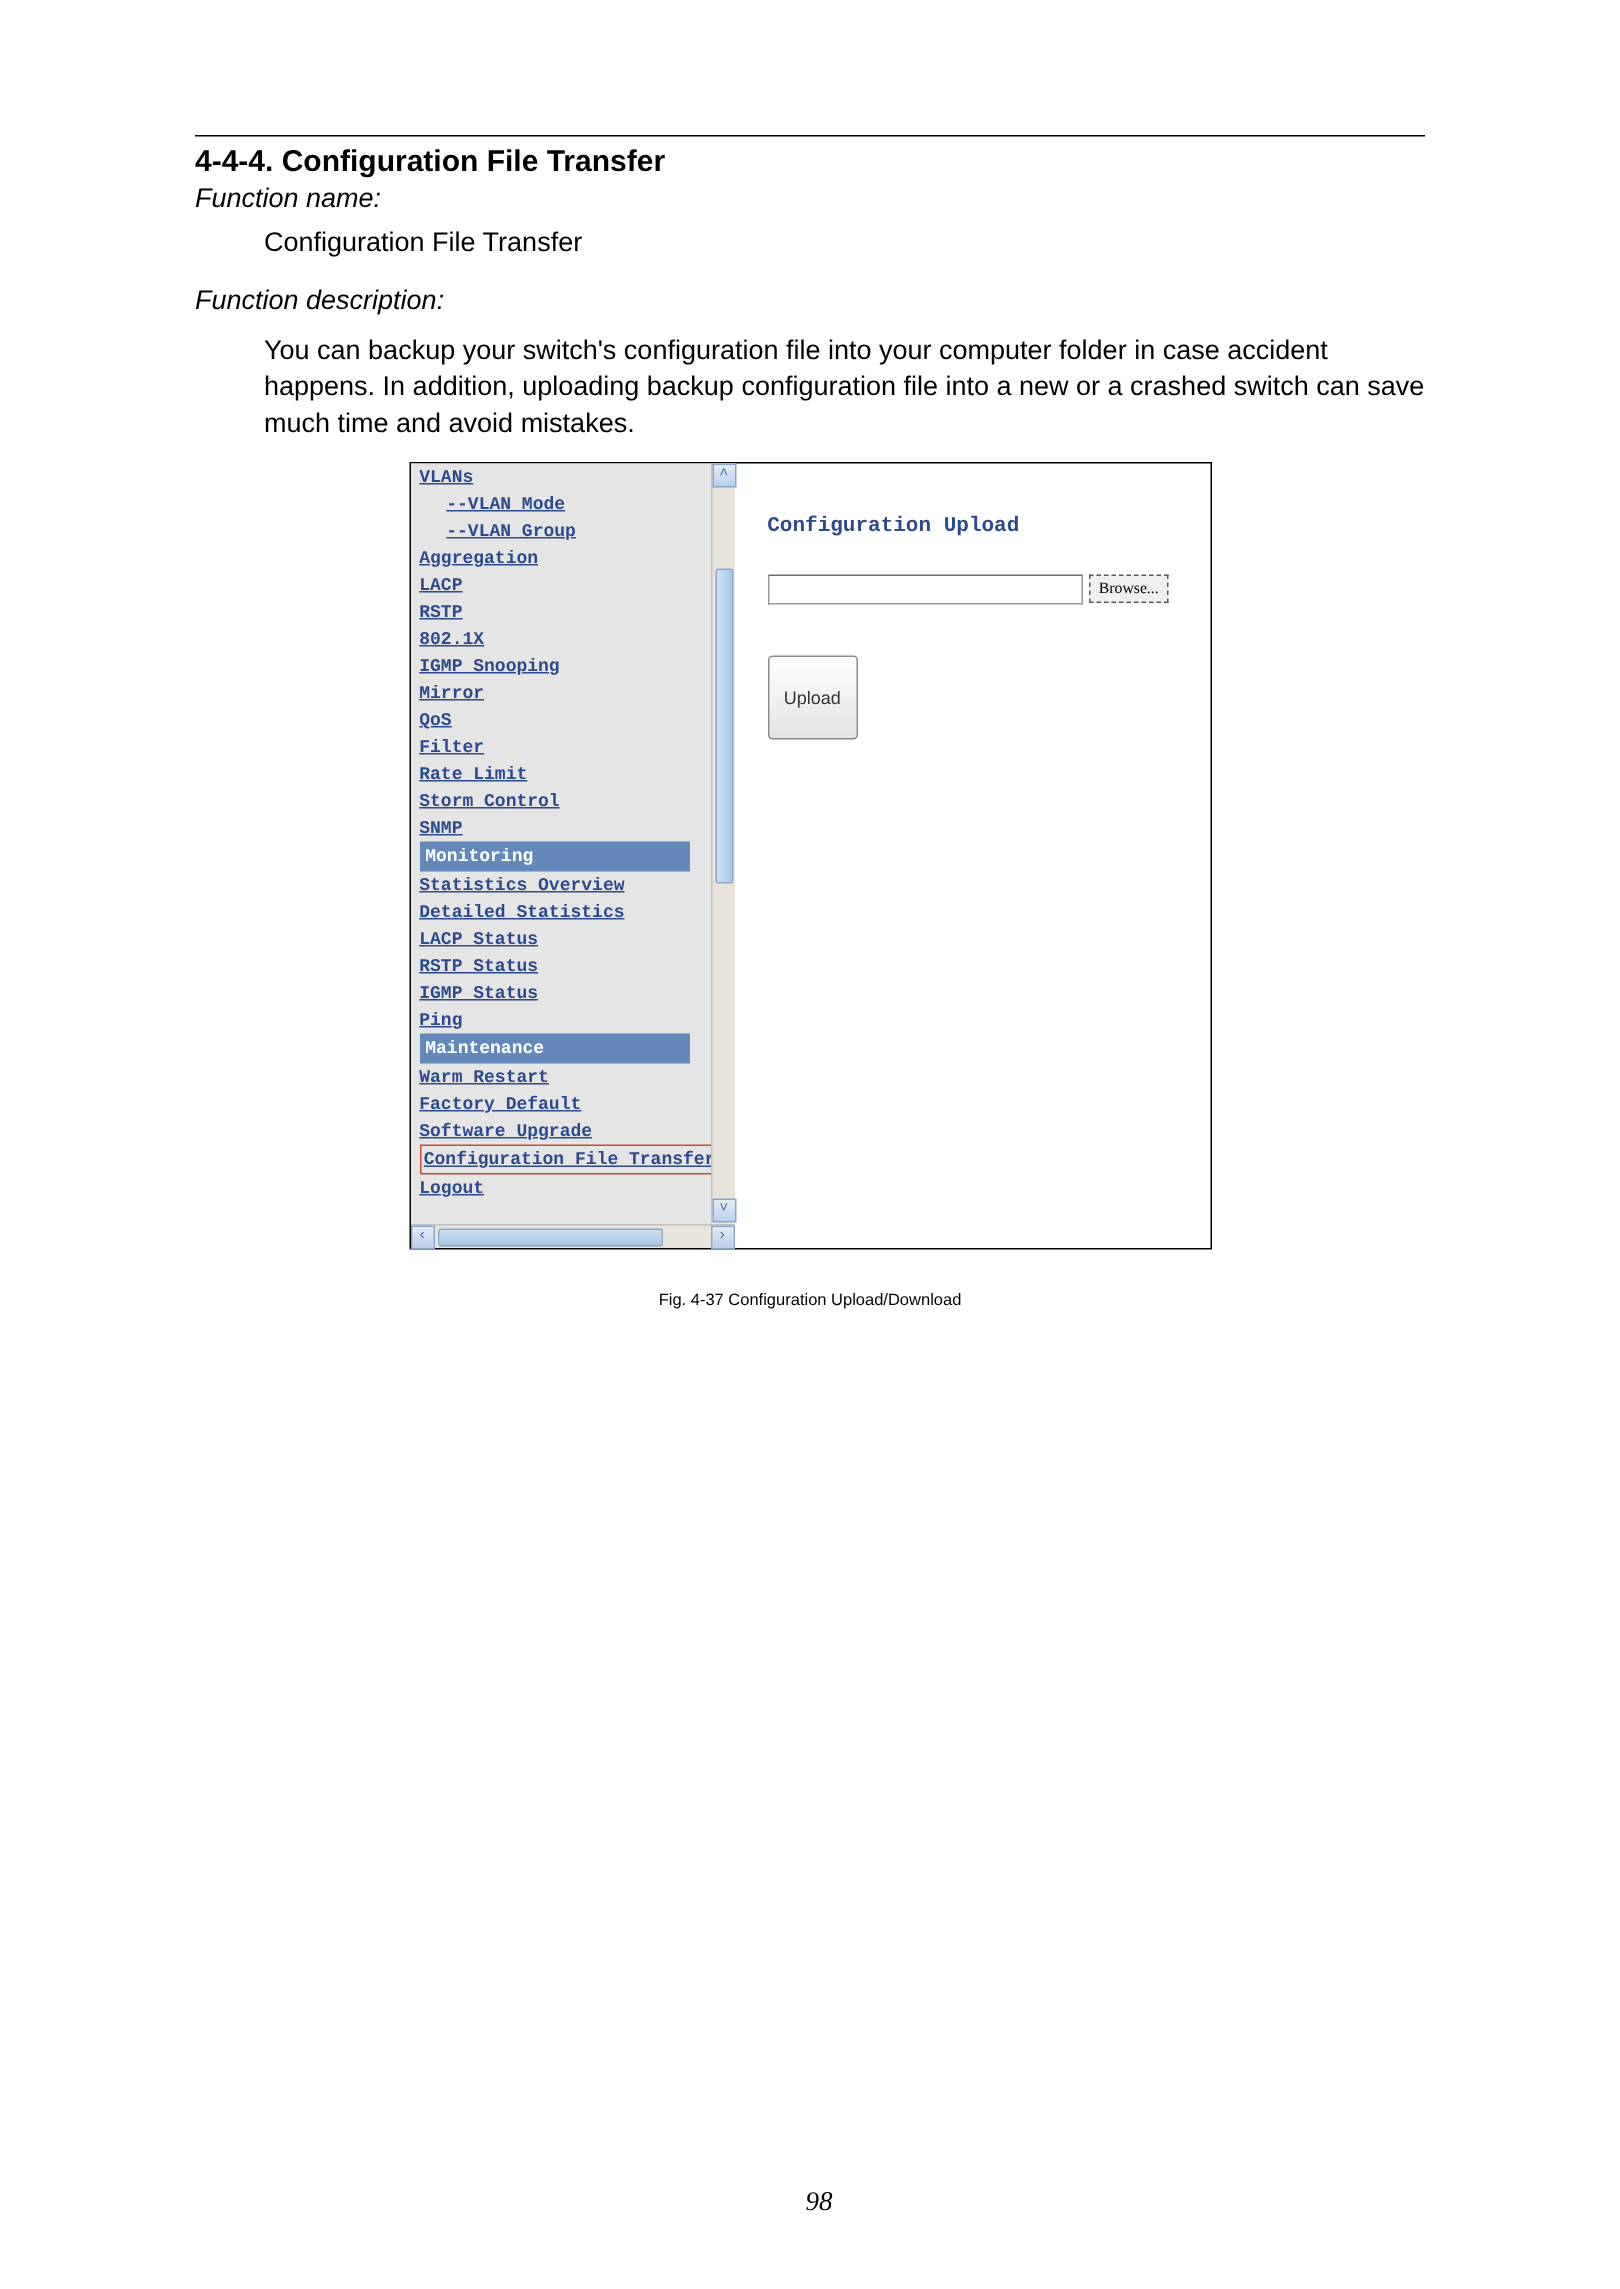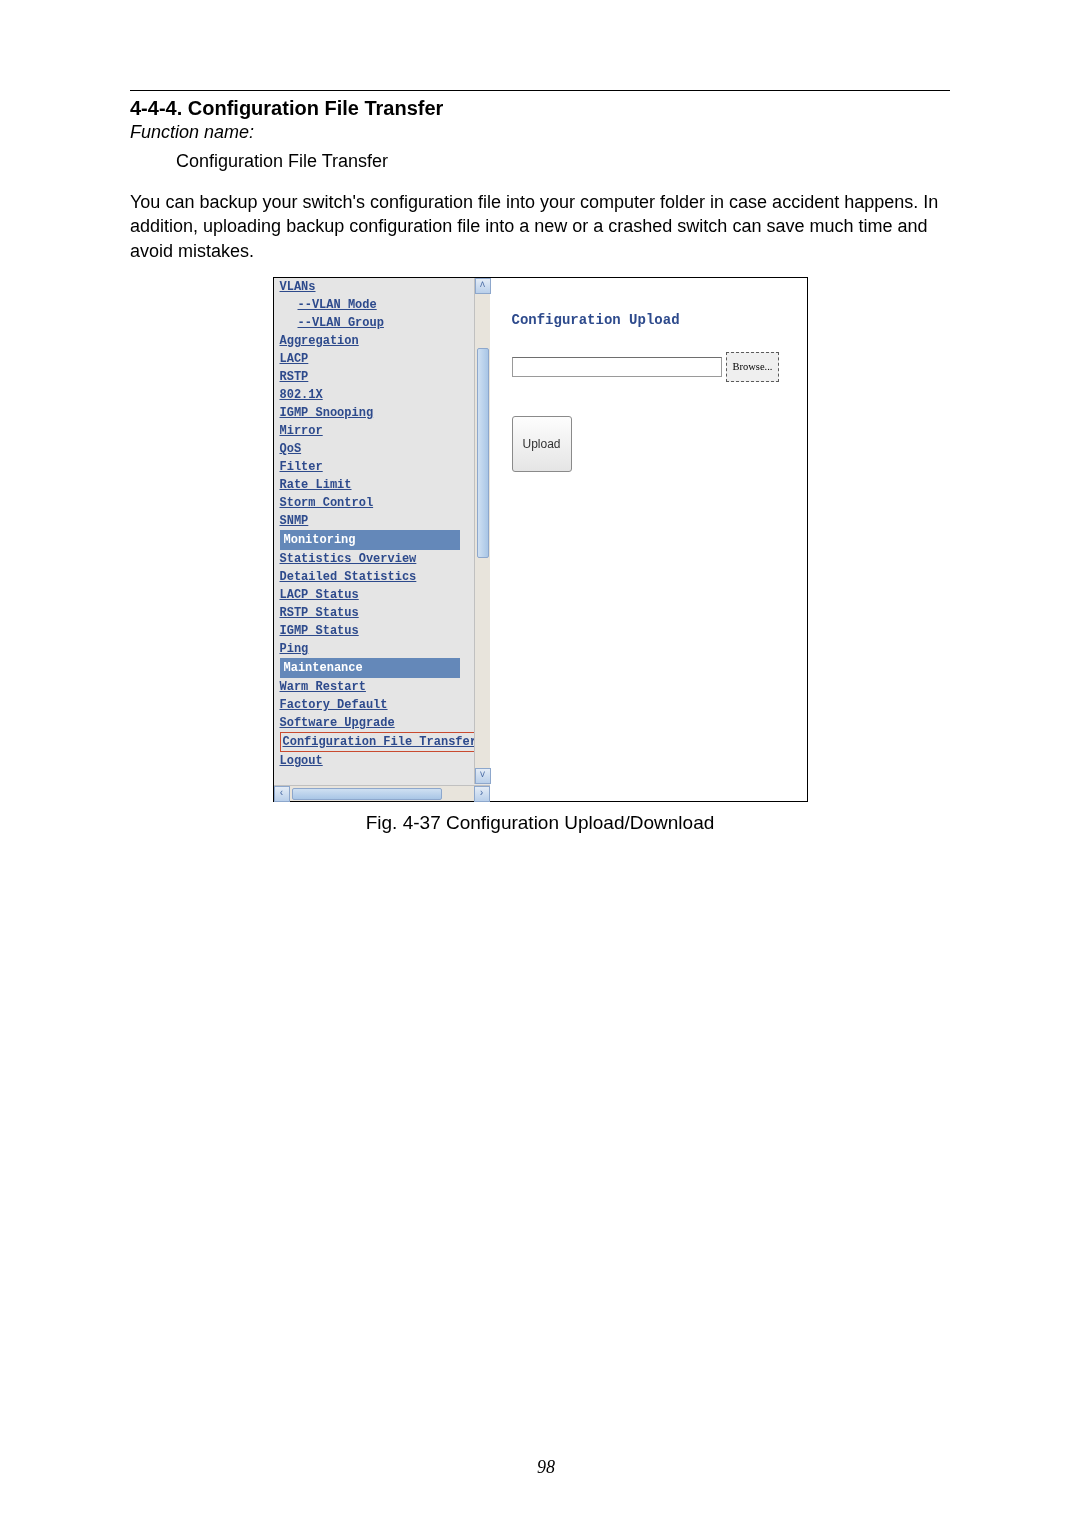--- a/index.html
+++ b/index.html
@@ -33,20 +33,21 @@
       margin-left: 46px;
       margin-bottom: 18px;
     }
     .function-desc-label {
       font-style: italic;
       font-size: 18px;
       margin-bottom: 10px;
     }
     .function-desc-value {
       font-size: 18px;
+      margin-left: 46px;
       margin-bottom: 14px;
       line-height: 1.35;
     }
     .screenshot-wrap {
       display: flex;
       justify-content: center;
       margin-top: 6px;
     }
     .screenshot {
       border: 1px solid #000;
@@ -180,61 +181,62 @@
       height: 20px;
       border: 1px solid #9a9a9a;
       border-top-color:#6e6e6e;
       background: #fff;
       font-size: 12px;
       padding: 0 3px;
     }
     .browse-btn {
       font-family: 'Times New Roman', serif;
       font-size: 10.5px;
-      height: 30px;
+      height: 19px;
       padding: 0 6px;
       border: 1px dashed #5a5a5a;
       background: #efefef;
       cursor: pointer;
     }
     .action-btn {
       font-size: 12px;
       padding: 20px 10px;
       border: 1px solid #8a8a8a;
       border-radius: 3px;
       background: linear-gradient(#fdfdfd,#e5e5e5);
       color: #333;
       cursor: pointer;
     }
     .download-section { margin-top: 56px; }
     .download-btn-wrap { margin-top: 28px; }
     .fig-caption {
       text-align: center;
-      font-size: 19px;
-      margin-top: 10px;
+      font-size: 11px;
+      margin-top: 28px;
     }
     .page-number {
       position: absolute;
       bottom: 48px;
       left: 12px;
       right: 0;
       text-align: center;
       font-style: italic;
       font-family: 'Times New Roman', serif;
       font-size: 18px;
     }
   </style>
 </head>
 <body>
 
 <div class="page">
   <div class="divider-top"></div>
   <h2 class="section-title">4-4-4. Configuration File Transfer</h2>
   <div class="function-name-label">Function name:</div>
   <div class="function-name-value">Configuration File Transfer</div>
+  <div class="function-desc-label">Function description:</div>
   <div class="function-desc-value">You can backup your switch's configuration file into your computer folder in case accident happens. In addition, uploading backup configuration file into a new or a crashed switch can save much time and avoid mistakes.</div>
 
   <div class="screenshot-wrap">
     <div class="screenshot">
 
       <div class="sidebar">
         <div class="sidebar-inner">
           <div class="sb-item">VLANs</div>
           <div class="sb-sub">--VLAN Mode</div>
           <div class="sb-sub">--VLAN Group</div>

